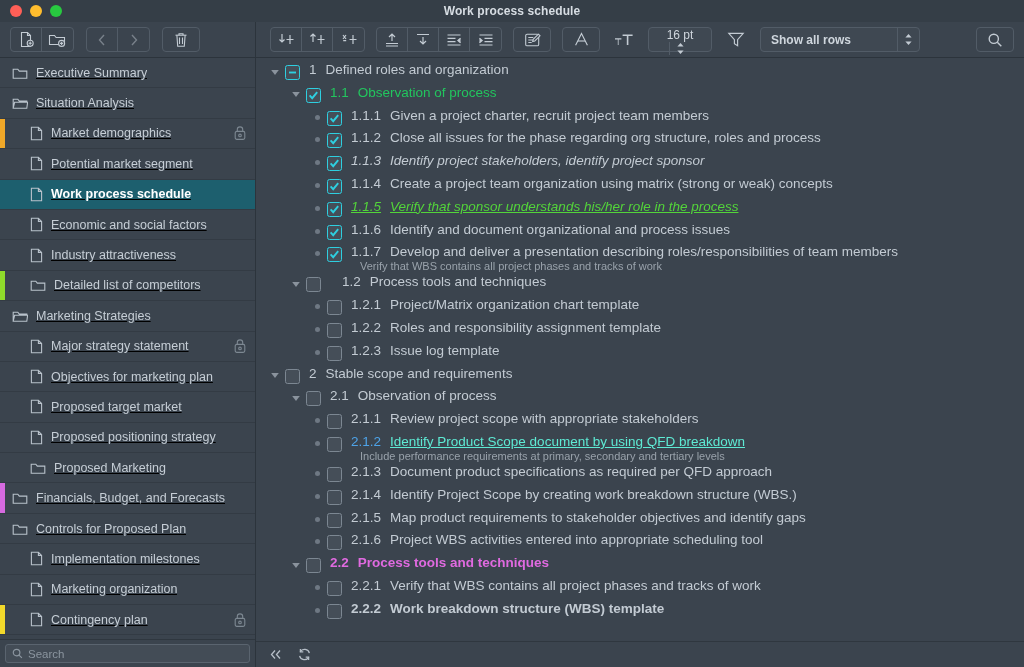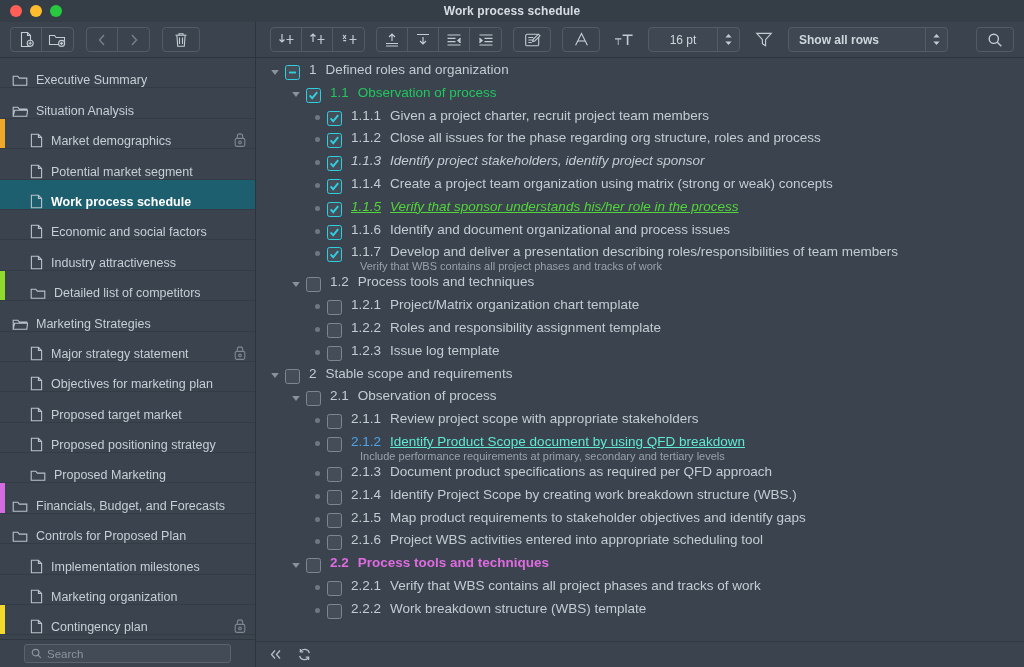--- a/index.html
+++ b/index.html
@@ -75,21 +75,21 @@
   .field {
     height: 25px;
     border: 1px solid #525c67; border-radius: 4px;
     display: flex; align-items: center;
     background: #3f4852;
   }
   .field .val {
     font-size: 12px; color: #cfd6dd;
     padding: 0 9px; white-space: nowrap;
   }
-  .field.fontsize { width: 92px; }
+  .field.fontsize { width: 64px; flex-direction: column; }
   .field.fontsize .val { flex:1; text-align: center; }
   .field.rows { width: 160px; font-weight: bold; }
   .field.rows .val { flex:1; text-align: left; padding-left: 10px; }
   .stepper {
     width: 22px; height: 23px;
     border-left: 1px solid #525c67;
     display: flex; flex-direction: column;
     align-items: center; justify-content: center; gap: 2px;
   }
   .search-btn {
@@ -105,42 +105,43 @@
   
   #sidebar {
     width: 256px; height: 100%;
     background: #3b444e;
     border-right: 1px solid #2c343c;
     display: flex; flex-direction: column;
   }
   #sidelist { flex: 1; overflow: hidden; }
   .srow {
     height: 30.4px;
-    display: flex; align-items: flex-end;
+    display: flex; align-items: center;
     border-bottom: 1px solid #333b44;
     position: relative;
     padding-right: 8px;
+    text-decoration: underline;
   }
   .srow .edge {
     position: absolute; left: 0; top: 0; bottom: 0; width: 5px;
   }
   .srow.sel { background: #1d5f6e; }
   .srow .sicon { margin-left: 12px; margin-right: 8px; display:flex; }
   .srow.depth1 .sicon { margin-left: 30px; }
   .srow .slabel {
     font-size: 12.5px; color: #c6ced6;
     white-space: nowrap; overflow: hidden; text-overflow: ellipsis;
   }
   .srow.sel .slabel { color: #ffffff; font-weight: bold; }
   .srow .lock { margin-left: auto; display: flex; }
 
   #searchbar {
     height: 28px;
     display: flex; align-items: center;
-    padding: 0 24px;
+    padding: 0 5px;
     background: #3b444e;
     border-top: 1px solid #2f373f;
   }
   #searchbox {
     flex: 1; height: 19px;
     border: 1px solid #5a646f; border-radius: 3px;
     background: #434c56;
     display: flex; align-items: center; gap: 5px;
     padding: 0 6px;
   }
@@ -728,21 +729,21 @@
             </span>
           </div>
           <div class="txtcol ">
             <div class="line1">
               <span class="num">1.1.7</span>
               <span class="ttl">Develop and deliver a presentation describing roles/responsibilities of team members</span>
             </div>
             <div class="note">Verify that WBS contains all project phases and tracks of work</div>
           </div>
         </div>
-        <div class="orow" style="padding-left: 31px;">
+        <div class="orow" style="padding-left: 31px; gap: 12px;">
           <div class="gut">
             <span class="tri">
               <svg width="10" height="10" viewBox="0 0 10 10" fill="#8a939d">
                 <path d="M1.2 3h7.6L5 8z"></path>
               </svg>
             </span>
             <span class="cb"></span>
           </div>
           <div class="txtcol ">
             <div class="line1">
@@ -933,21 +934,21 @@
             </span>
             <span class="cb"></span>
           </div>
           <div class="txtcol ">
             <div class="line1">
               <span class="num">2.2.1</span>
               <span class="ttl">Verify that WBS contains all project phases and tracks of work</span>
             </div>
           </div>
         </div>
-        <div class="orow" style="padding-left: 52px;">
+        <div class="orow" style="padding-left: 52px; font-weight: bold;">
           <div class="gut">
             <span class="bul">
               <i></i>
             </span>
             <span class="cb"></span>
           </div>
           <div class="txtcol ">
             <div class="line1">
               <span class="num">2.2.2</span>
               <span class="ttl">Work breakdown structure (WBS) template</span>

